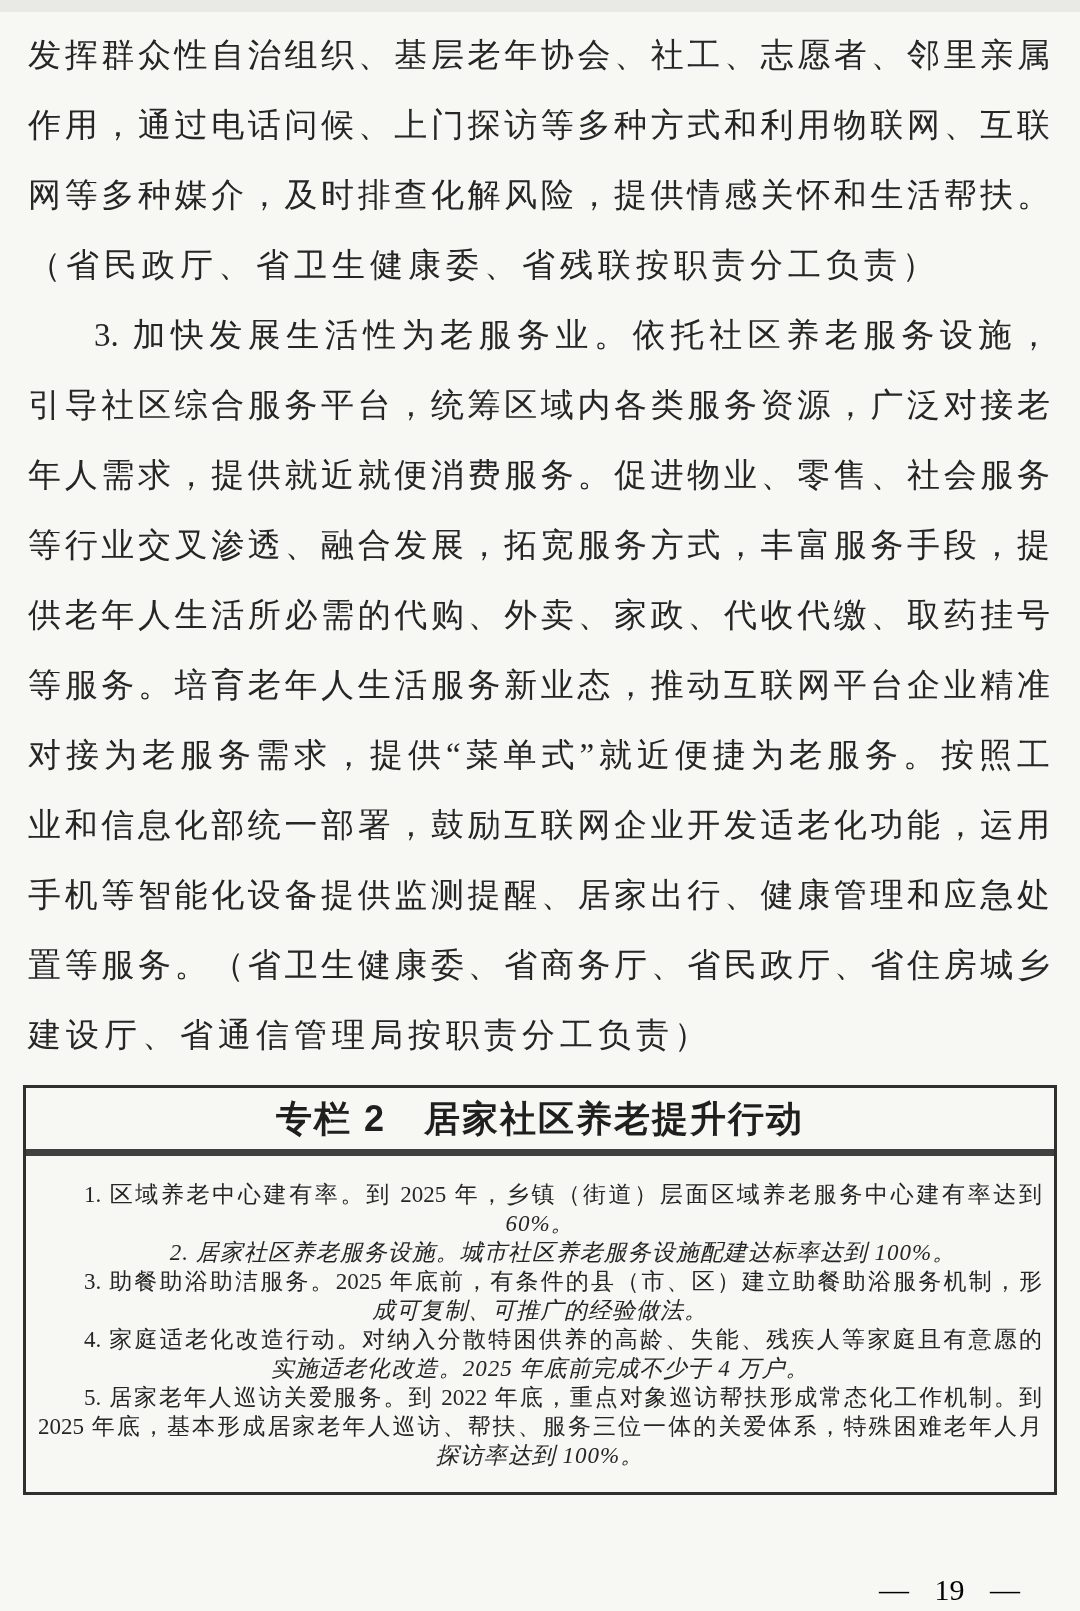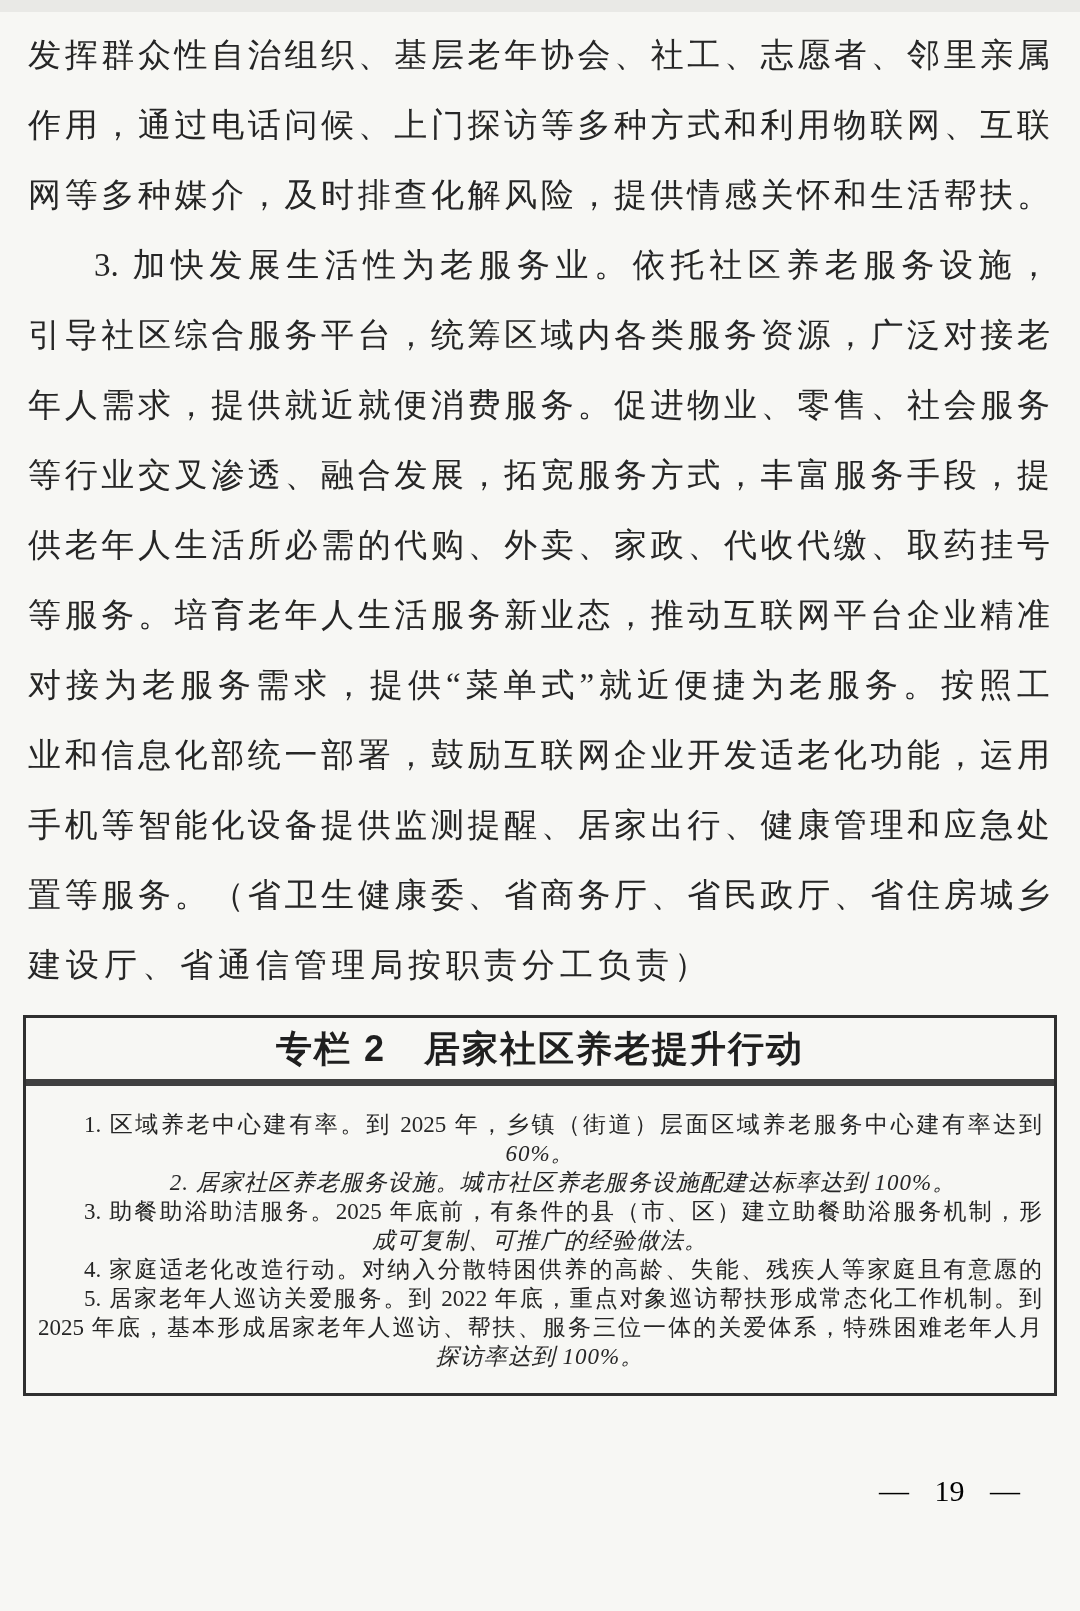--- a/index.html
+++ b/index.html
@@ -81,20 +81,21 @@
 </style>
 </head>
 <body>
 
 <div class="page">
 
   <div class="main-text">
     <div class="mline just">发挥群众性自治组织、基层老年协会、社工、志愿者、邻里亲属</div>
     <div class="mline just">作用，通过电话问候、上门探访等多种方式和利用物联网、互联</div>
     <div class="mline just">网等多种媒介，及时排查化解风险，提供情感关怀和生活帮扶。</div>
+    <div class="mline last">（省民政厅、省卫生健康委、省残联按职责分工负责）</div>
 
     <div class="mline just ind">3. 加快发展生活性为老服务业。依托社区养老服务设施，</div>
     <div class="mline just">引导社区综合服务平台，统筹区域内各类服务资源，广泛对接老</div>
     <div class="mline just">年人需求，提供就近就便消费服务。促进物业、零售、社会服务</div>
     <div class="mline just">等行业交叉渗透、融合发展，拓宽服务方式，丰富服务手段，提</div>
     <div class="mline just">供老年人生活所必需的代购、外卖、家政、代收代缴、取药挂号</div>
     <div class="mline just">等服务。培育老年人生活服务新业态，推动互联网平台企业精准</div>
     <div class="mline just">对接为老服务需求，提供“菜单式”就近便捷为老服务。按照工</div>
     <div class="mline just">业和信息化部统一部署，鼓励互联网企业开发适老化功能，运用</div>
     <div class="mline just">手机等智能化设备提供监测提醒、居家出行、健康管理和应急处</div>
@@ -104,20 +105,21 @@
 
   <div class="callout">
     <div class="box-header">专栏 2　居家社区养老提升行动</div>
     <div class="box-body">
       <div class="bline just ind">1. 区域养老中心建有率。到 2025 年，乡镇（街道）层面区域养老服务中心建有率达到</div>
       <div class="bline last">60%。</div>
       <div class="bline last ind">2. 居家社区养老服务设施。城市社区养老服务设施配建达标率达到 100%。</div>
       <div class="bline just ind">3. 助餐助浴助洁服务。2025 年底前，有条件的县（市、区）建立助餐助浴服务机制，形</div>
       <div class="bline last">成可复制、可推广的经验做法。</div>
       <div class="bline just ind">4. 家庭适老化改造行动。对纳入分散特困供养的高龄、失能、残疾人等家庭且有意愿的</div>
+      <div class="bline last">实施适老化改造。2025 年底前完成不少于 4 万户。</div>
       <div class="bline just ind">5. 居家老年人巡访关爱服务。到 2022 年底，重点对象巡访帮扶形成常态化工作机制。到</div>
       <div class="bline just">2025 年底，基本形成居家老年人巡访、帮扶、服务三位一体的关爱体系，特殊困难老年人月</div>
       <div class="bline last">探访率达到 100%。</div>
     </div>
   </div>
 
   <div class="page-number">— 19 —</div>
 
 </div>
 

